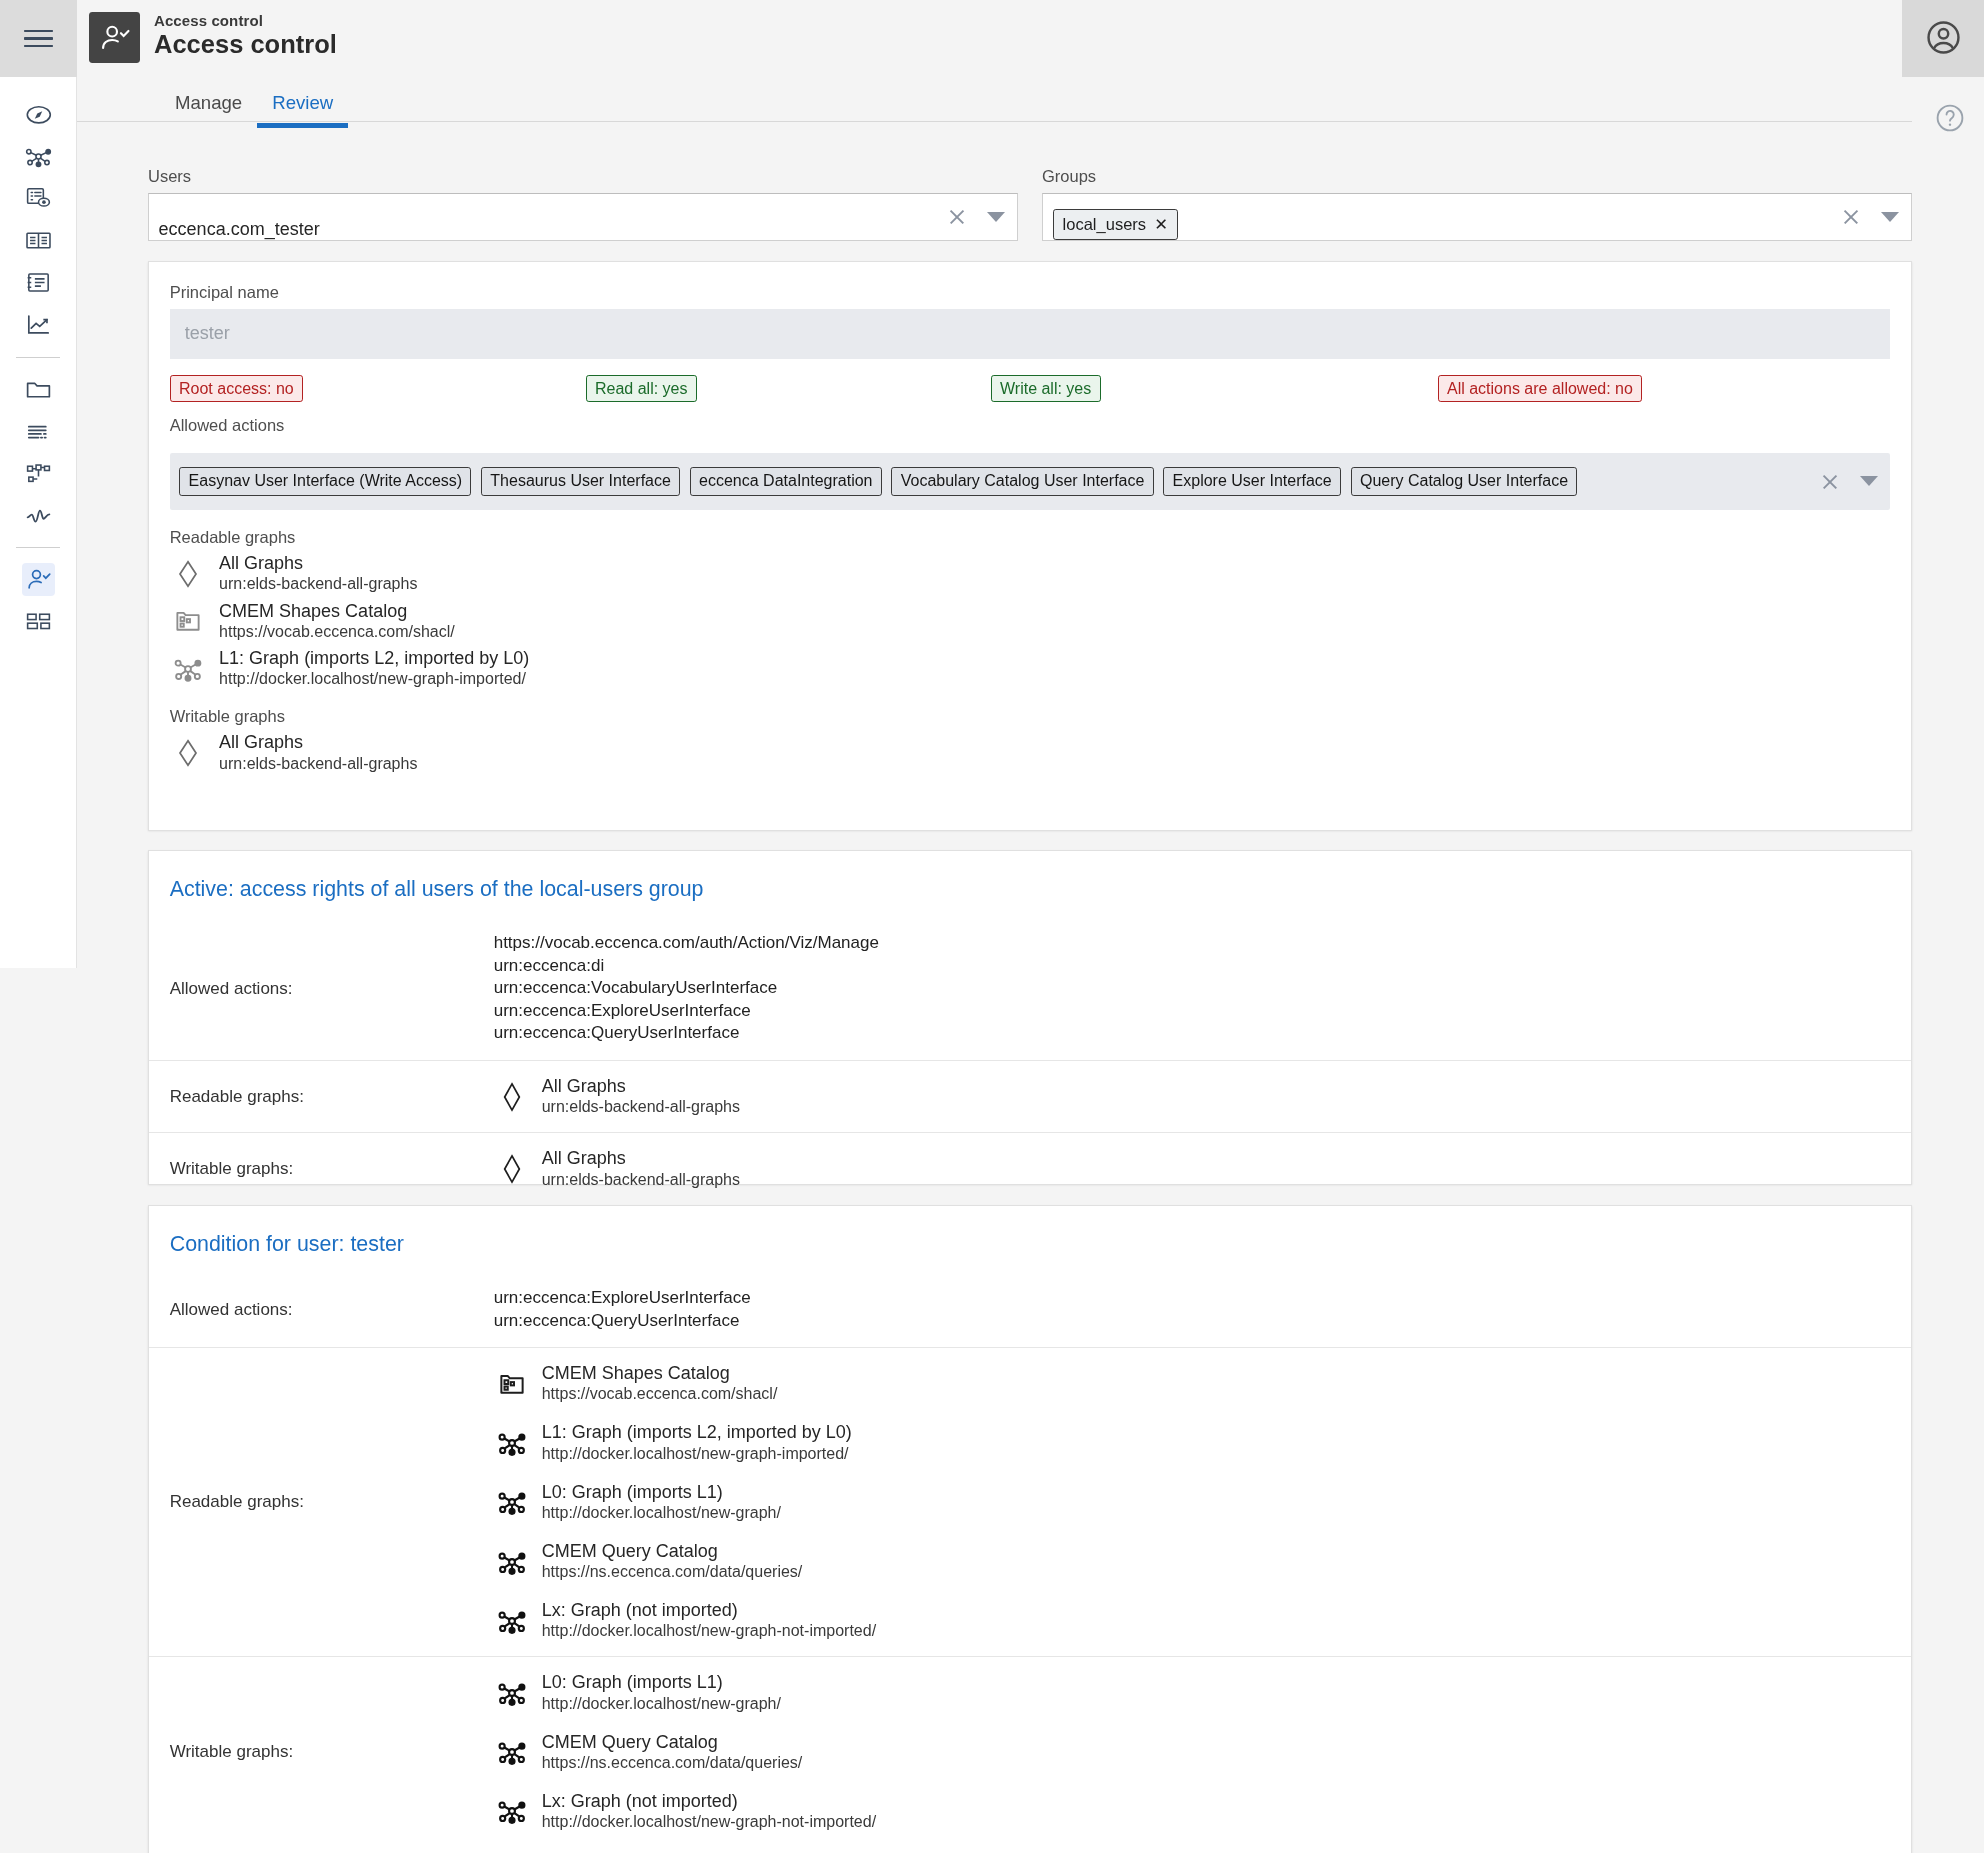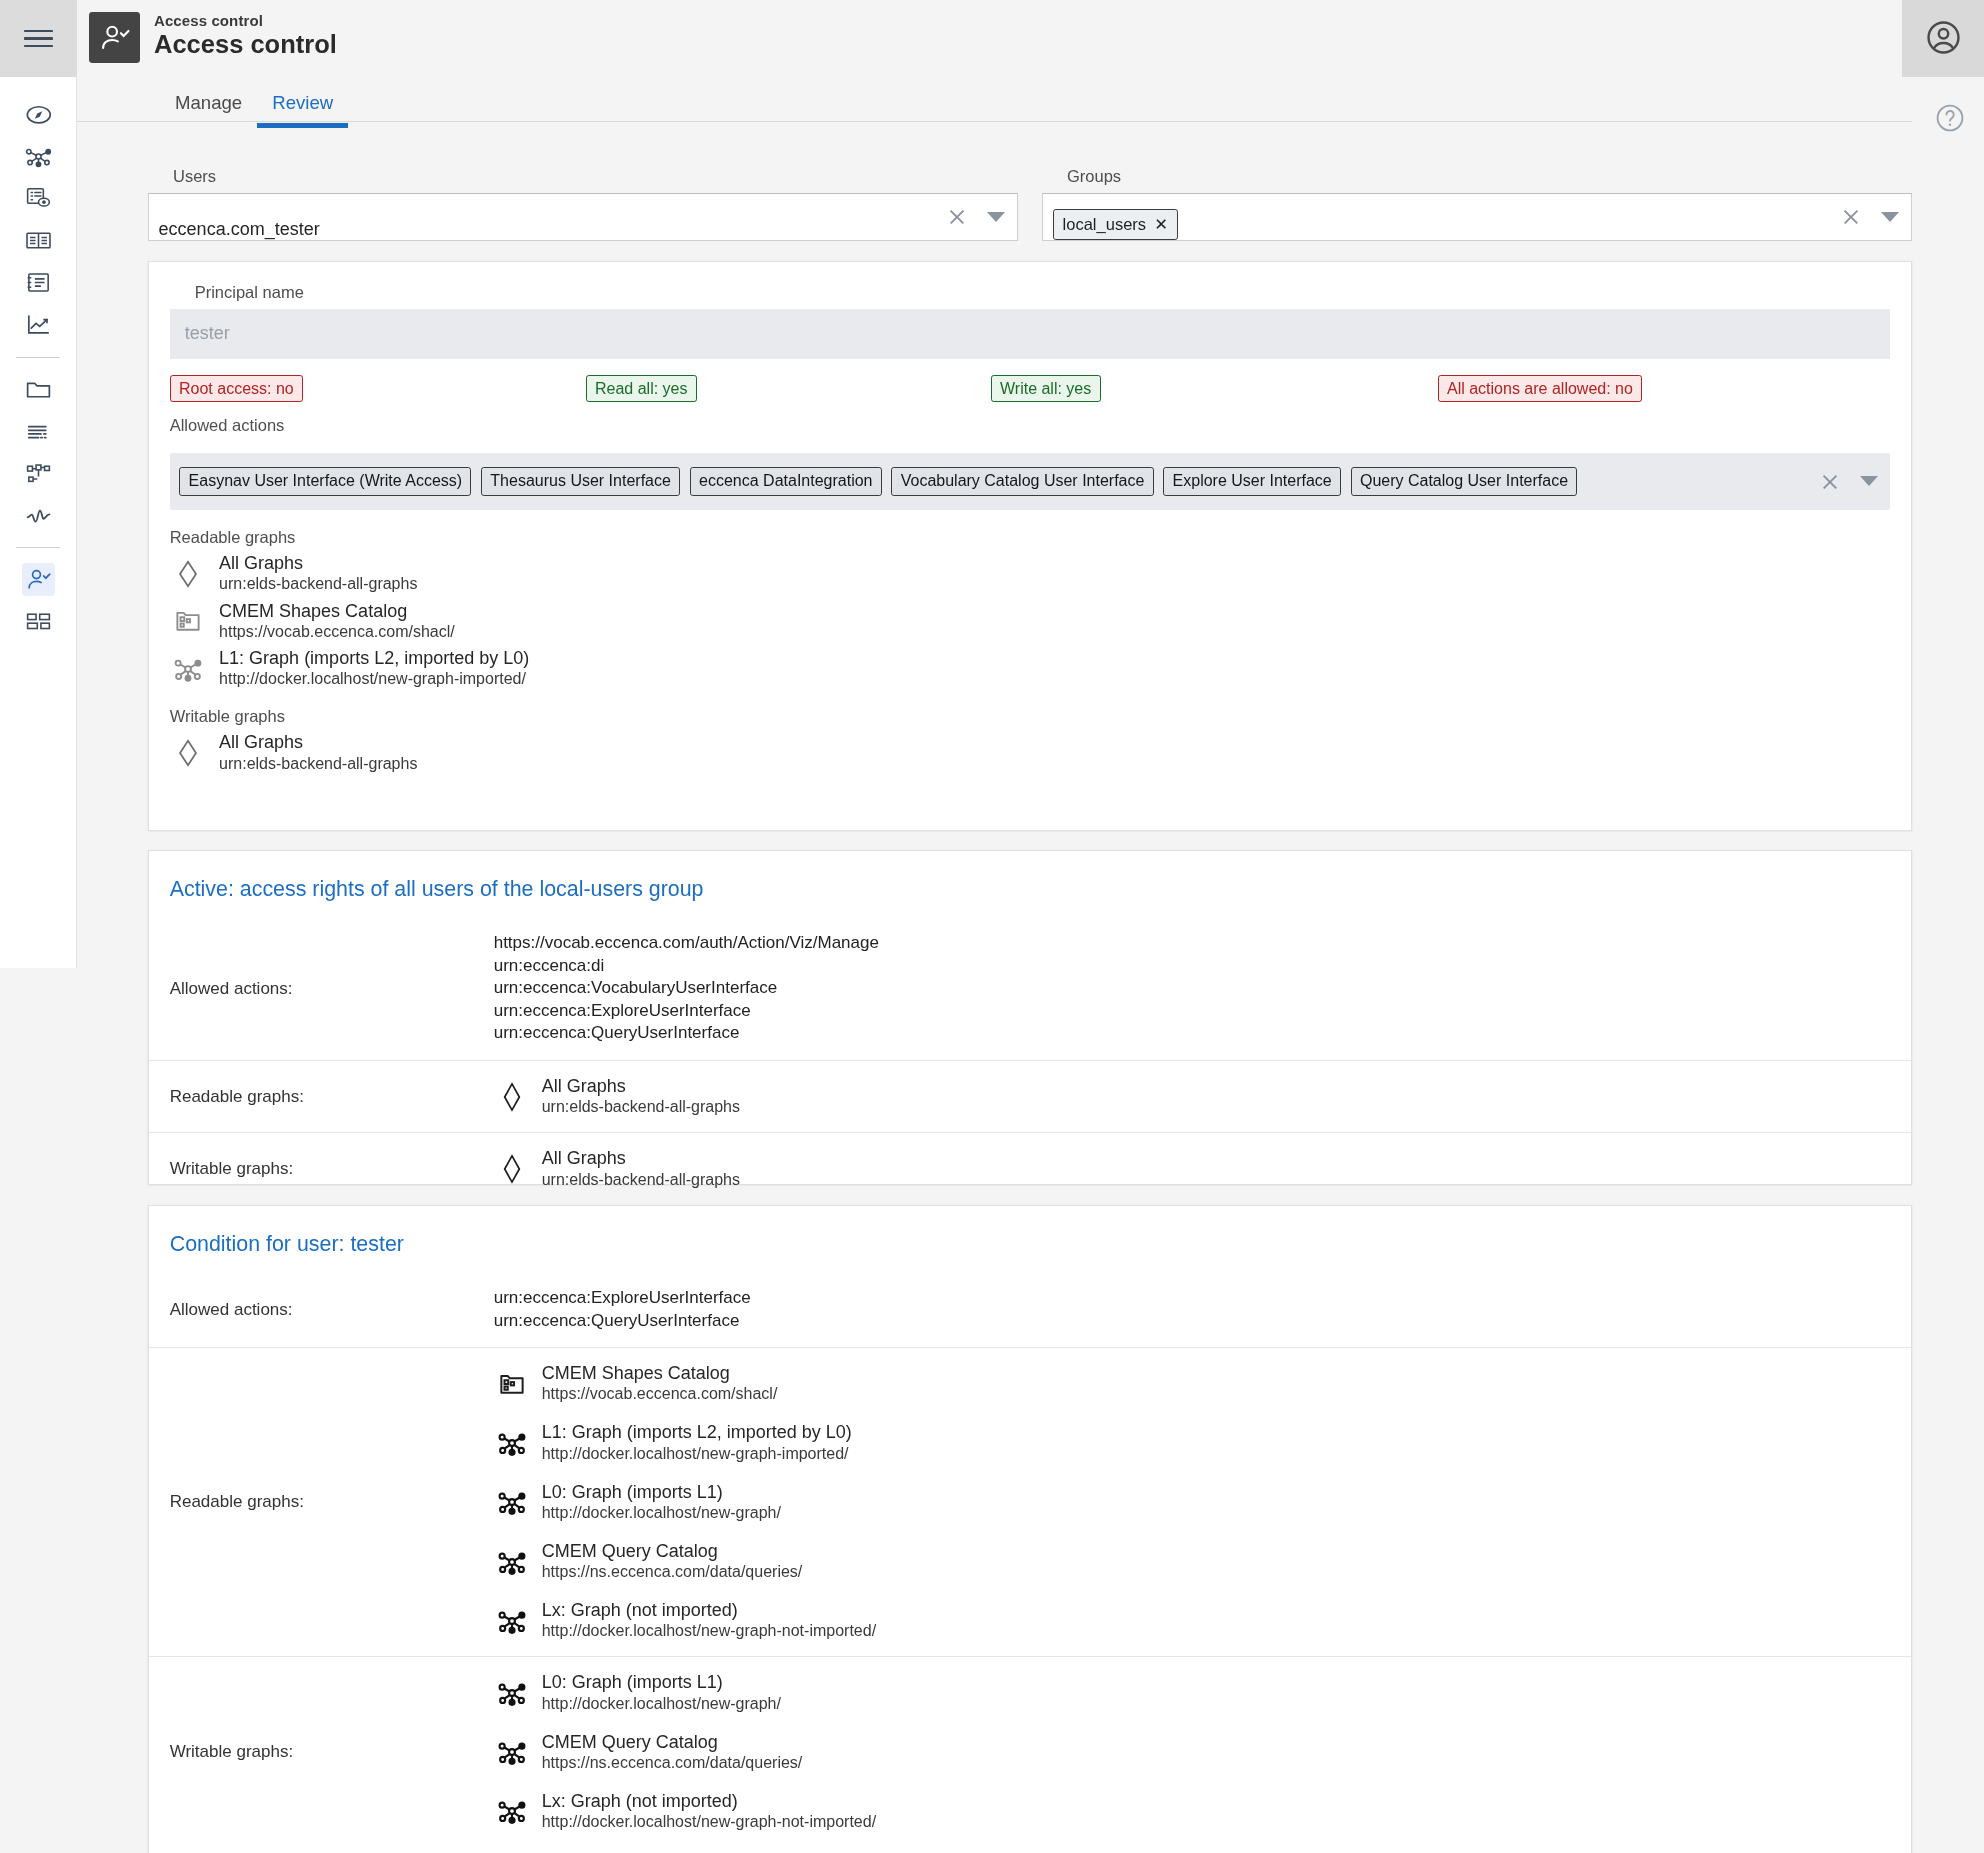--- a/index.html
+++ b/index.html
@@ -64,21 +64,21 @@
   }
   .tab.active { color:#1b6ec2; }
   .tab.active:after {
     content:""; position:absolute; left:0; right:0; bottom:0; height:4.8px; background:#1b6ec2;
   }
   #tab-underline {
     position:absolute; left:77px; right:73px; top:121px; height:1.4px; background:#d8d8d8;
   }
 
   
-  .field-label { font-size:16.5px; color:#4e4e4e; margin-bottom:6.9px;margin-left:25px; }
+  .field-label { font-size:16.5px; color:#4e4e4e; margin-bottom:6.9px; }
   #selectors { position:absolute; left:148px; top:167px; right:73px; display:flex; gap:24px; }
   .sel-col { flex:1; }
   .sel-box {
     height:48px; background:#fff; border:0.7px solid #cfcfcf;
     border-top:1.4px solid #bdbdbd;
     display:flex; align-items:flex-end; padding:0 9.6px; position:relative;
   }
   .sel-value { font-size:18px; color:#262626; }
   .sel-icons { position:absolute; right:12.4px; top:0; height:100%; display:flex; align-items:center; gap:20.7px; }
   .x-ico { width:18px; height:18px; position:relative; }

